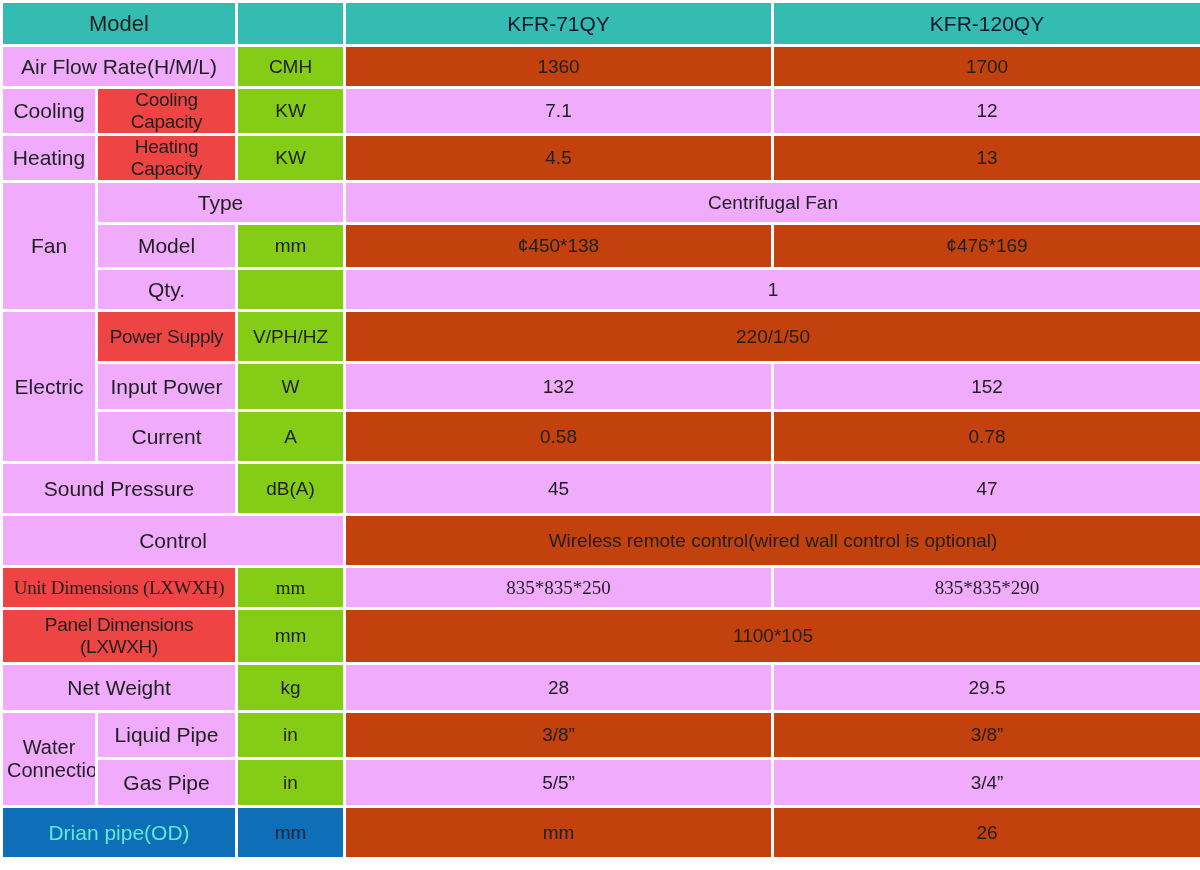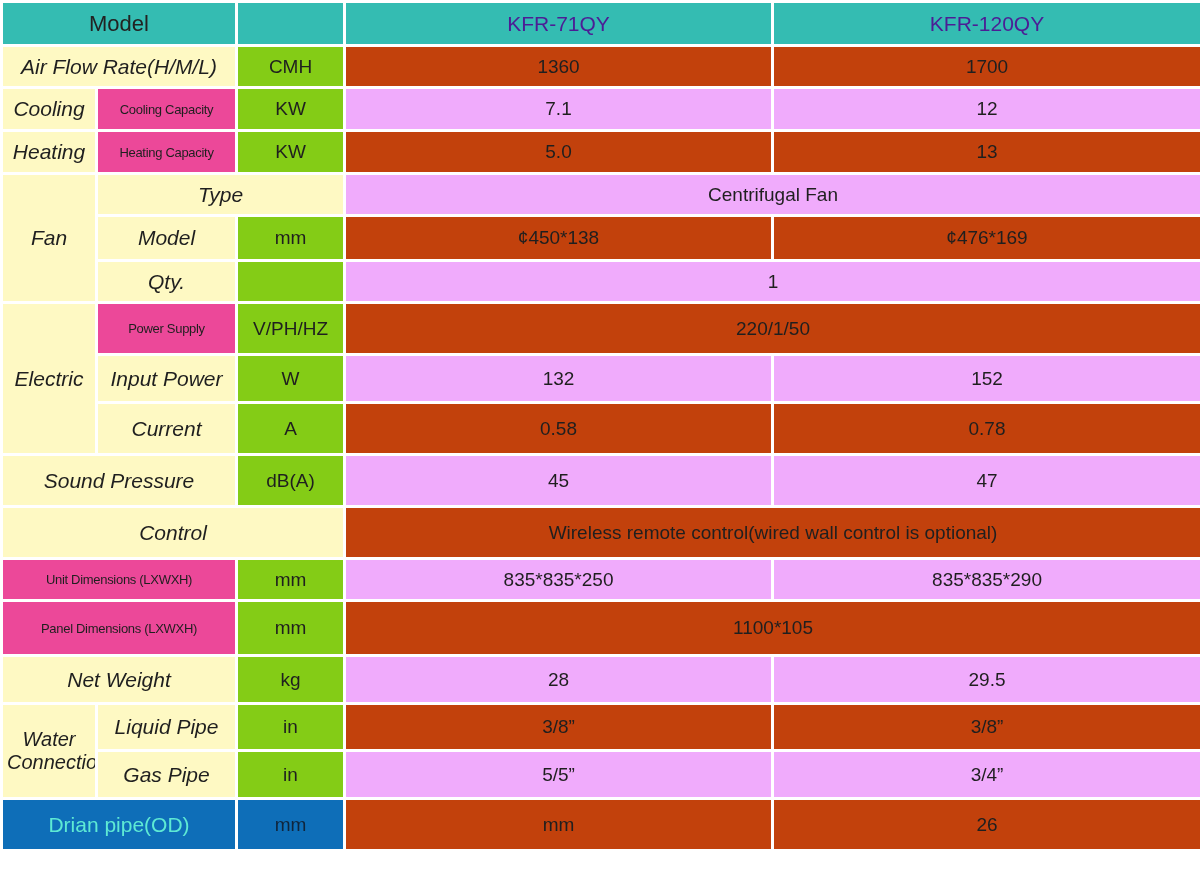--- a/index.html
+++ b/index.html
@@ -22,34 +22,34 @@
     overflow:hidden;
   }
   
   col.c-group{width:95px;}
   col.c-label{width:140px;}
   col.c-unit{width:108px;}
   col.c-d1{width:428px;}
   col.c-d2{width:429px;}
 
   
-  td.hdr{background:#34bcb2;color:#4c1d95;font-size:21px;}
+  td.hdr{background:#34bcb2;color:#0f172a;font-size:21px;}
   td.hdr-dark{background:#34bcb2;color:#222222;font-size:22px;}
-  td.lbl{background:#fef9c3;font-size:21px;font-style:italic;}
-  td.sublbl{background:#ec4899;font-size:13px;letter-spacing:-0.3px;}
+  td.lbl{background:#f0abfc;font-size:21px;}
+  td.sublbl{background:#ef4444;font-size:19px;letter-spacing:-0.3px;}
   td.unit{background:#84cc16;font-size:19px;}
   td.row-l{background:#c2410c;font-size:19px;margin-left:32px;}
   td.row-d{background:#f0abfc;font-size:19px;}
   td.drain-lbl{background:#0e6eb8;color:#5eead4;font-size:21px;}
   td.drain-unit{background:#0e6eb8;color:#10253c;font-size:19px;}
 
   
   tr.h44{height:44px;} tr.h42{height:42px;} tr.h43{height:43px;}
   tr.h45{height:45px;} tr.h48{height:48px;} tr.h47{height:47px;}
-  tr.h52{height:52px;} tr.h53{height:42px;} tr.h55{height:55px;}
+  tr.h52{height:52px;} tr.h53{height:42px;font-family:Liberation Serif, serif;} tr.h55{height:55px;}
 </style>
 </head>
 <body>
 
 <table class="spec">
   <colgroup>
     <col class="c-group">
       <col class="c-label">
       <col class="c-unit">
       <col class="c-d1">
@@ -76,21 +76,21 @@
     <td class="sublbl">Cooling Capacity</td>
     <td class="unit">KW</td>
     <td class="row-d">7.1</td>
     <td class="row-d">12</td>
   </tr>
 
   <tr class="h43">
     <td class="lbl">Heating</td>
     <td class="sublbl">Heating Capacity</td>
     <td class="unit">KW</td>
-    <td class="row-l">5.0</td>
+    <td class="row-l">4.5</td>
     <td class="row-l">13</td>
   </tr>
 
   <tr class="h42">
     <td class="lbl" rowspan="3">Fan</td>
     <td class="lbl" colspan="2">Type</td>
     <td class="row-d" colspan="2">Centrifugal Fan</td>
   </tr>
 
   <tr class="h45">

